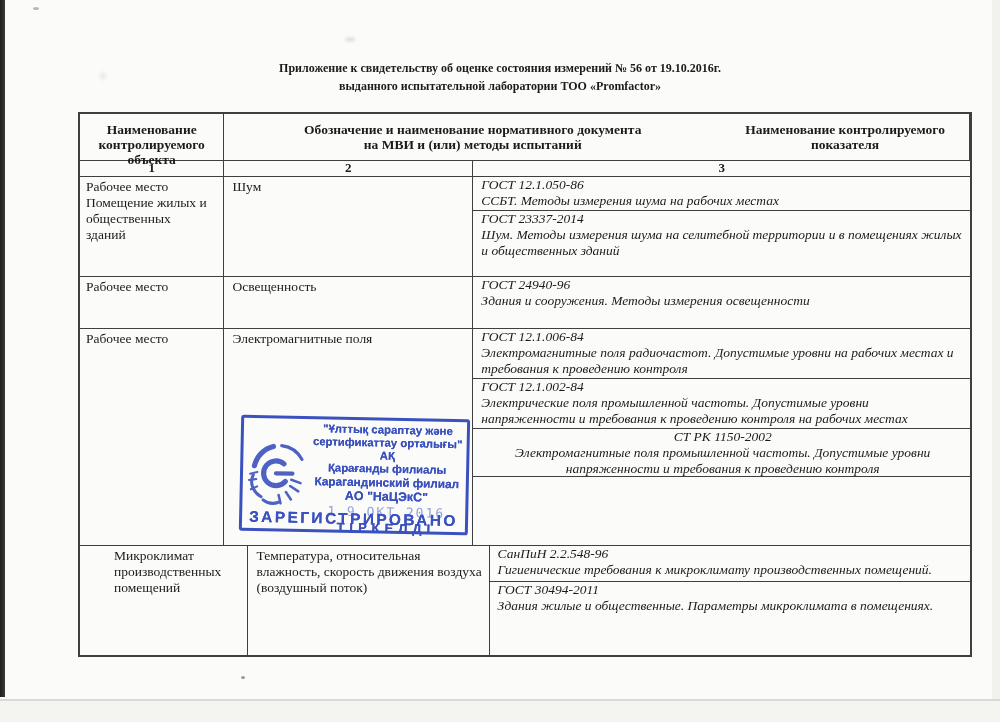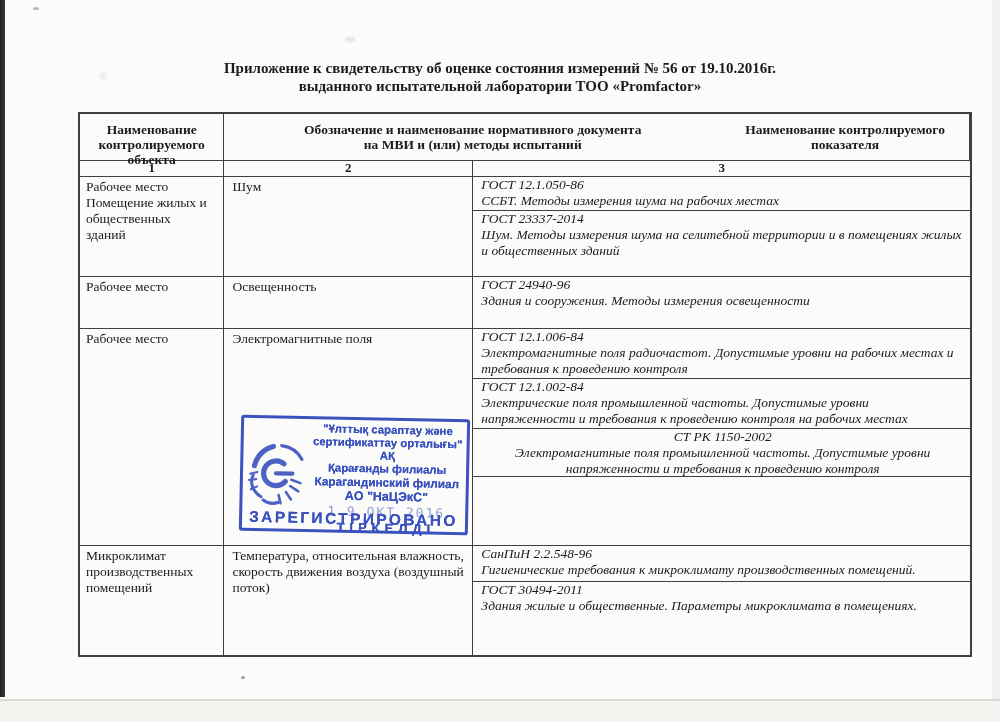--- a/index.html
+++ b/index.html
@@ -25,34 +25,34 @@
   .scan-bottom-band{position:absolute;left:0;top:701px;width:1000px;height:21px;background:#f4f4f1;}
   .scan-right-band{position:absolute;right:0;top:0;width:8px;height:699px;background:#f1f1ee;}
   .speck{position:absolute;border-radius:50%;}
   .speck.a{left:345px;top:37px;width:10px;height:5px;background:#e3e3df;filter:blur(1px);}
   .speck.b{left:33px;top:7px;width:6px;height:3px;background:#b9b9b5;filter:blur(.5px);}
   .speck.c{left:241px;top:676px;width:4px;height:3px;background:#9a9a96;filter:blur(.5px);}
   .speck.d{left:100px;top:72px;width:6px;height:8px;background:#ececе8;background:#ecece8;filter:blur(1.5px);}
 
   
   .doc-title{position:absolute;left:0;top:60px;width:1000px;text-align:center;
-    font-weight:bold;font-size:15px;line-height:17.5px;}
+    font-weight:bold;font-size:12px;line-height:17.5px;}
 
   
   .doc-table{position:absolute;left:78px;top:112px;width:894px;
     border:2px solid var(--line);font-size:13.5px;line-height:16px;background:transparent;}
   .thead{display:flex;border-bottom:1.5px solid var(--line);height:47px;}
   .th{font-weight:bold;text-align:center;padding-top:8px;white-space:pre-line;line-height:15px;}
   .tnums{display:flex;border-bottom:1.5px solid var(--line);height:16px;
     font-weight:bold;text-align:center;line-height:14px;font-size:13px;}
   .w1{width:145px;border-right:1.5px solid var(--line);}
   .w2{width:250px;border-right:1.5px solid var(--line);}
   .w3{width:499px;}
   .trow{display:flex;border-bottom:1.5px solid var(--line);}
-  .trow.lastrow{border-bottom:none;}
+  .trow.lastrow{border-bottom:none;margin-left:28px;}
   .c1{width:145px;border-right:1.5px solid var(--line);padding:2px 16px 2px 6px;white-space:pre-line;}
   .c2{width:250px;border-right:1.5px solid var(--line);padding:2px 3px 2px 8px;}
   .c3{width:499px;display:flex;flex-direction:column;font-style:italic;}
   .sub{border-bottom:1.5px solid var(--line);padding:0 6px 0 8px;white-space:pre-line;overflow:visible;}
   .sub.last{border-bottom:none;}
 
   
   .stamp{position:absolute;left:240px;top:417px;width:229px;height:116px;
     border:3px solid var(--stamp-blue);border-radius:3px;
     transform:rotate(1.2deg);

